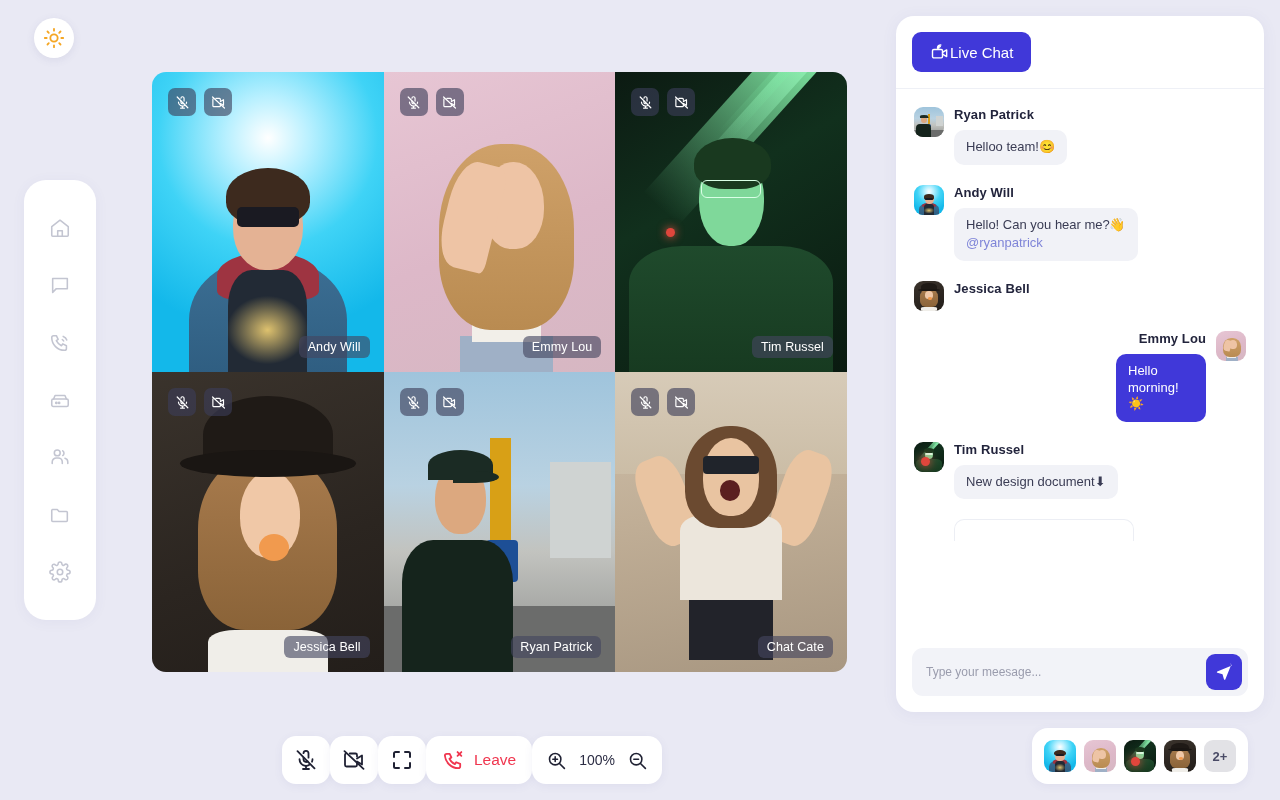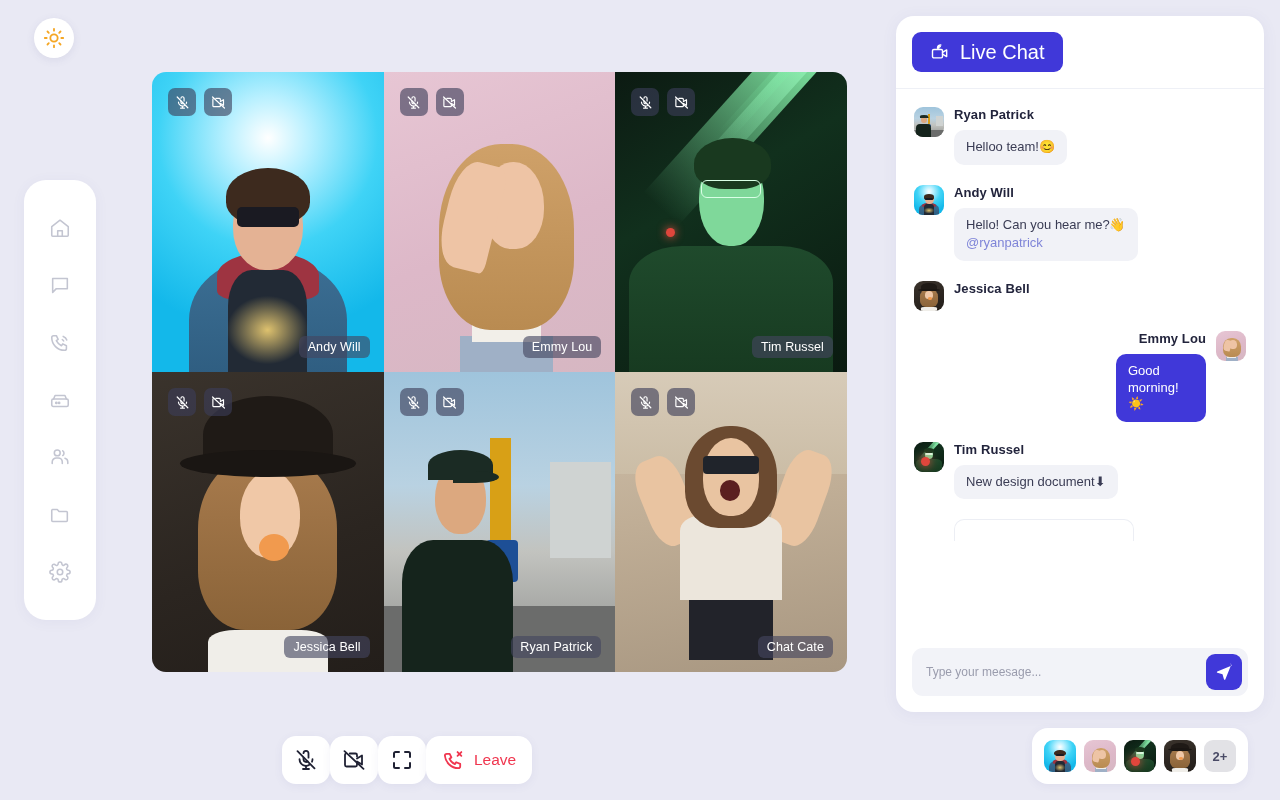--- a/index.html
+++ b/index.html
@@ -110,23 +110,23 @@
     box-shadow: 0 2px 16px rgba(90,90,150,.07);
     overflow: hidden;
   }
   .chat-head {
     padding: 16px 16px 16px 16px;
     border-bottom: 1px solid #eef0f6;
   }
   .live-chat-btn {
     background: #4038d9; color: #fff;
     border-radius: 9px; height: 40px;
-    display: inline-flex; align-items: center; gap: 10px;
+    display: inline-flex; align-items: center; gap: 0;
     padding: 0 18px; cursor: pointer;
-    font-size: 20px;
+    font-size: 15px;
   }
   .chat-body {
     flex: 1; overflow: hidden;
     padding: 18px 18px 4px 18px;
     position: relative;
   }
   .msg { display: flex; gap: 10px; margin-bottom: 20px; }
   .msg .av { width: 30px; height: 30px; border-radius: 9px; overflow: hidden; flex: 0 0 30px; }
   .msg .col { display: flex; flex-direction: column; }
   .msg .who { font-size: 13px; font-weight: 700; color: #22243c; margin-bottom: 8px; letter-spacing: .1px; }
@@ -498,20 +498,35 @@
       <svg width="24" height="24" viewBox="0 0 24 24" fill="none" stroke="#1f2133" stroke-width="2" stroke-linecap="round" stroke-linejoin="round">
         <path d="M4 9V5.5A1.5 1.5 0 0 1 5.5 4H9M15 4h3.5A1.5 1.5 0 0 1 20 5.5V9M20 15v3.5a1.5 1.5 0 0 1-1.5 1.5H15M9 20H5.5A1.5 1.5 0 0 1 4 18.5V15"></path>
       </svg>
     </div>
     <div class="tb-btn tb-leave">
       <svg width="23" height="23" viewBox="0 0 24 24" fill="none" stroke="#f0364f" stroke-width="1.9" stroke-linecap="round" stroke-linejoin="round">
         <path d="M5 5h3l1.8 3.8-2 1.4a12 12 0 0 0 5.6 5.6l1.4-2L19 15.6V18a2 2 0 0 1-2 2A14.5 14.5 0 0 1 3 7a2 2 0 0 1 2-2z"></path>
         <path d="M16.2 3.2l4 4M20.2 3.2l-4 4"></path>
       </svg>
       <span class="lbl">Leave</span>
+    </div>
+    <div class="tb-btn tb-zoom">
+      <span class="zic">
+        <svg width="21" height="21" viewBox="0 0 24 24" fill="none" stroke="#1f2133" stroke-width="1.8" stroke-linecap="round">
+          <circle cx="10.5" cy="10.5" r="6.5"></circle>
+            <path d="M15.4 15.4L21 21M10.5 7.8v5.4M7.8 10.5h5.4"></path>
+        </svg>
+      </span>
+      <span class="zoom-val">100%</span>
+      <span class="zic">
+        <svg width="21" height="21" viewBox="0 0 24 24" fill="none" stroke="#1f2133" stroke-width="1.8" stroke-linecap="round">
+          <circle cx="10.5" cy="10.5" r="6.5"></circle>
+            <path d="M15.4 15.4L21 21M7.8 10.5h5.4"></path>
+        </svg>
+      </span>
     </div>
   </div>
 
   <div class="participants" id="participants">
       <div class="pavatar" style="position: relative;">
         <div class="ph art-andy">
           <div class="bgfill"></div>
           <div class="body"></div>
           <div class="hood"></div>
           <div class="torso2"></div>
@@ -629,21 +644,21 @@
               <div class="bgfill"></div>
               <div class="jeans"></div>
               <div class="top"></div>
               <div class="hair"></div>
               <div class="head"></div>
               <div class="arm"></div>
             </div>
           </div>
           <div class="col">
             <div class="who">Emmy Lou</div>
-            <div class="bubble me">Good morning!☀️</div>
+            <div class="bubble me">Hello morning!☀️</div>
           </div>
         </div>
         <div class="msg">
           <div class="av" style="position: relative;">
             <div class="ph art-tim">
               <div class="bgfill"></div>
               <div class="neon1"></div>
               <div class="neon2"></div>
               <div class="neon3"></div>
               <div class="coat"></div>

